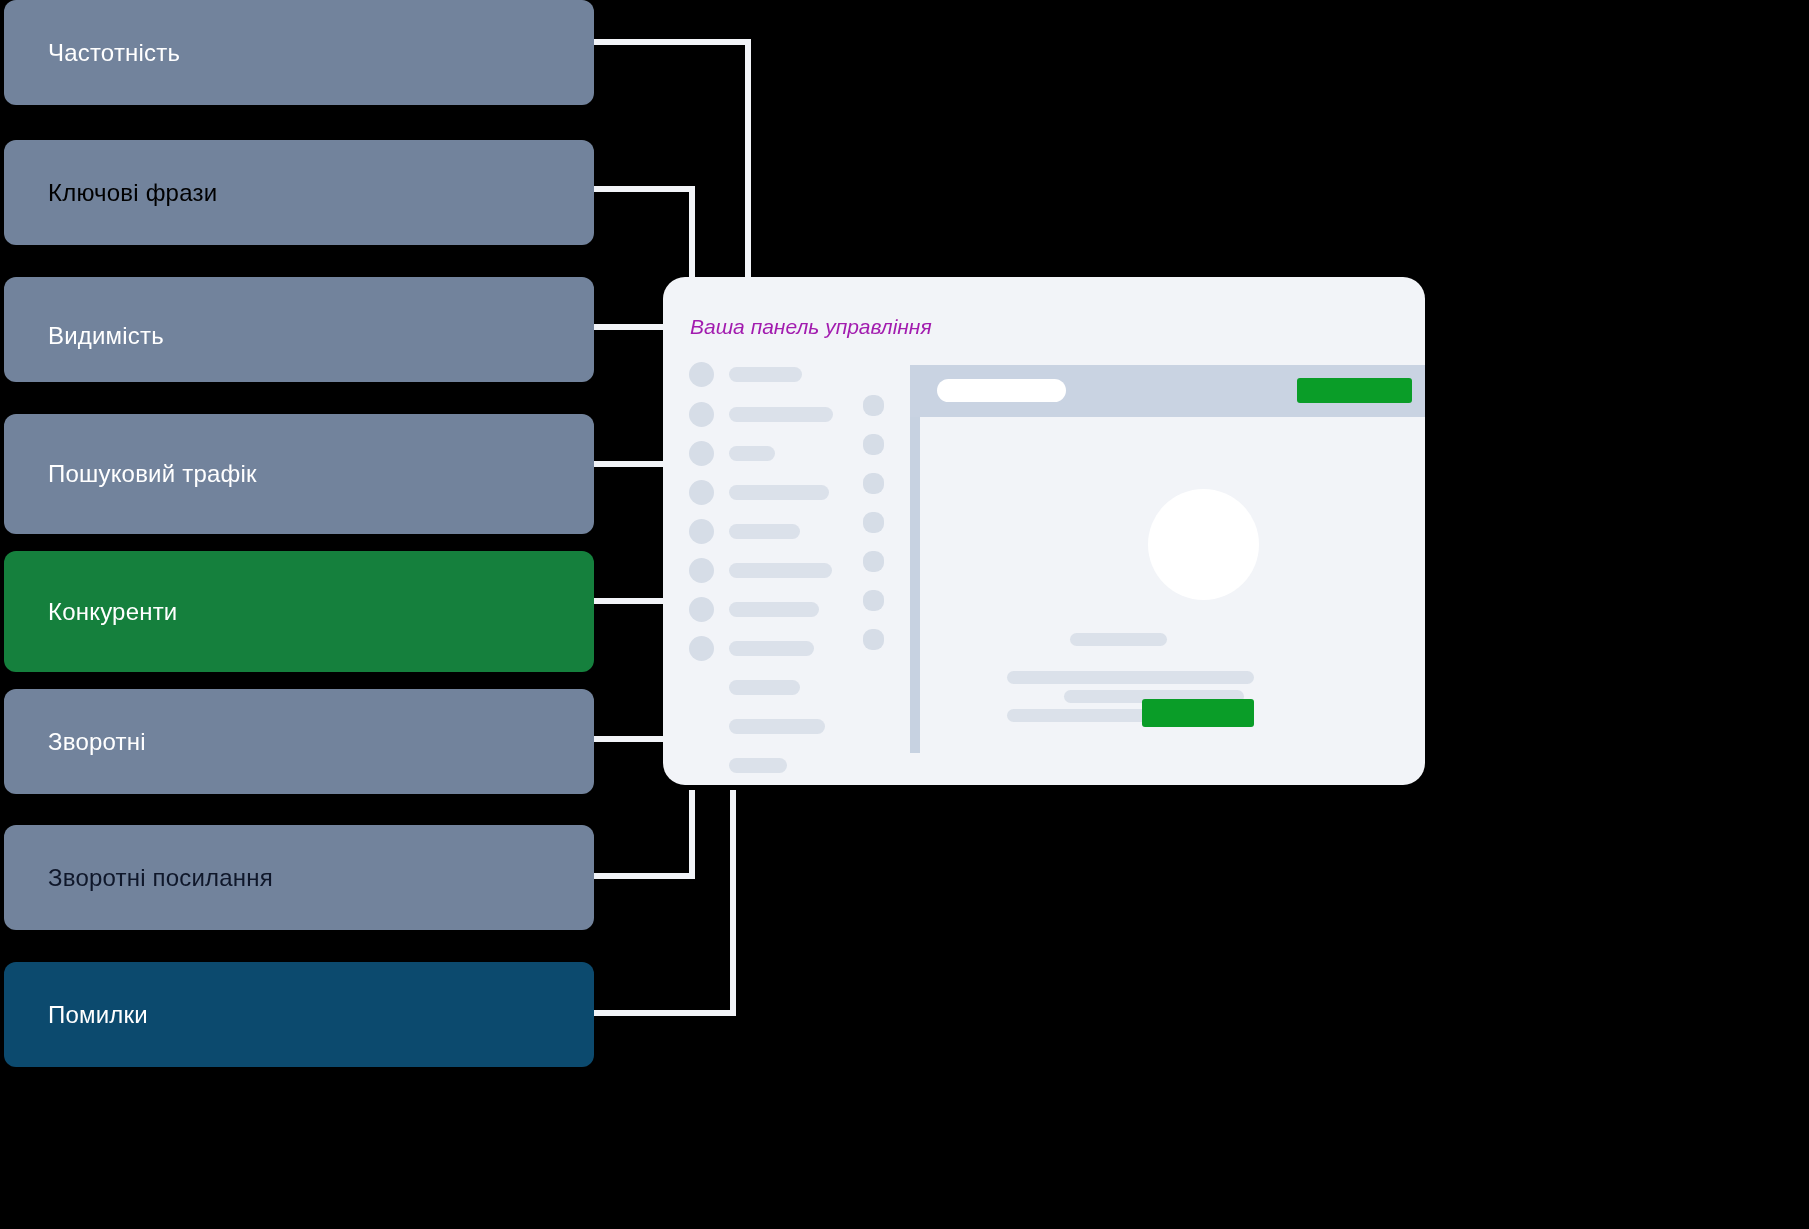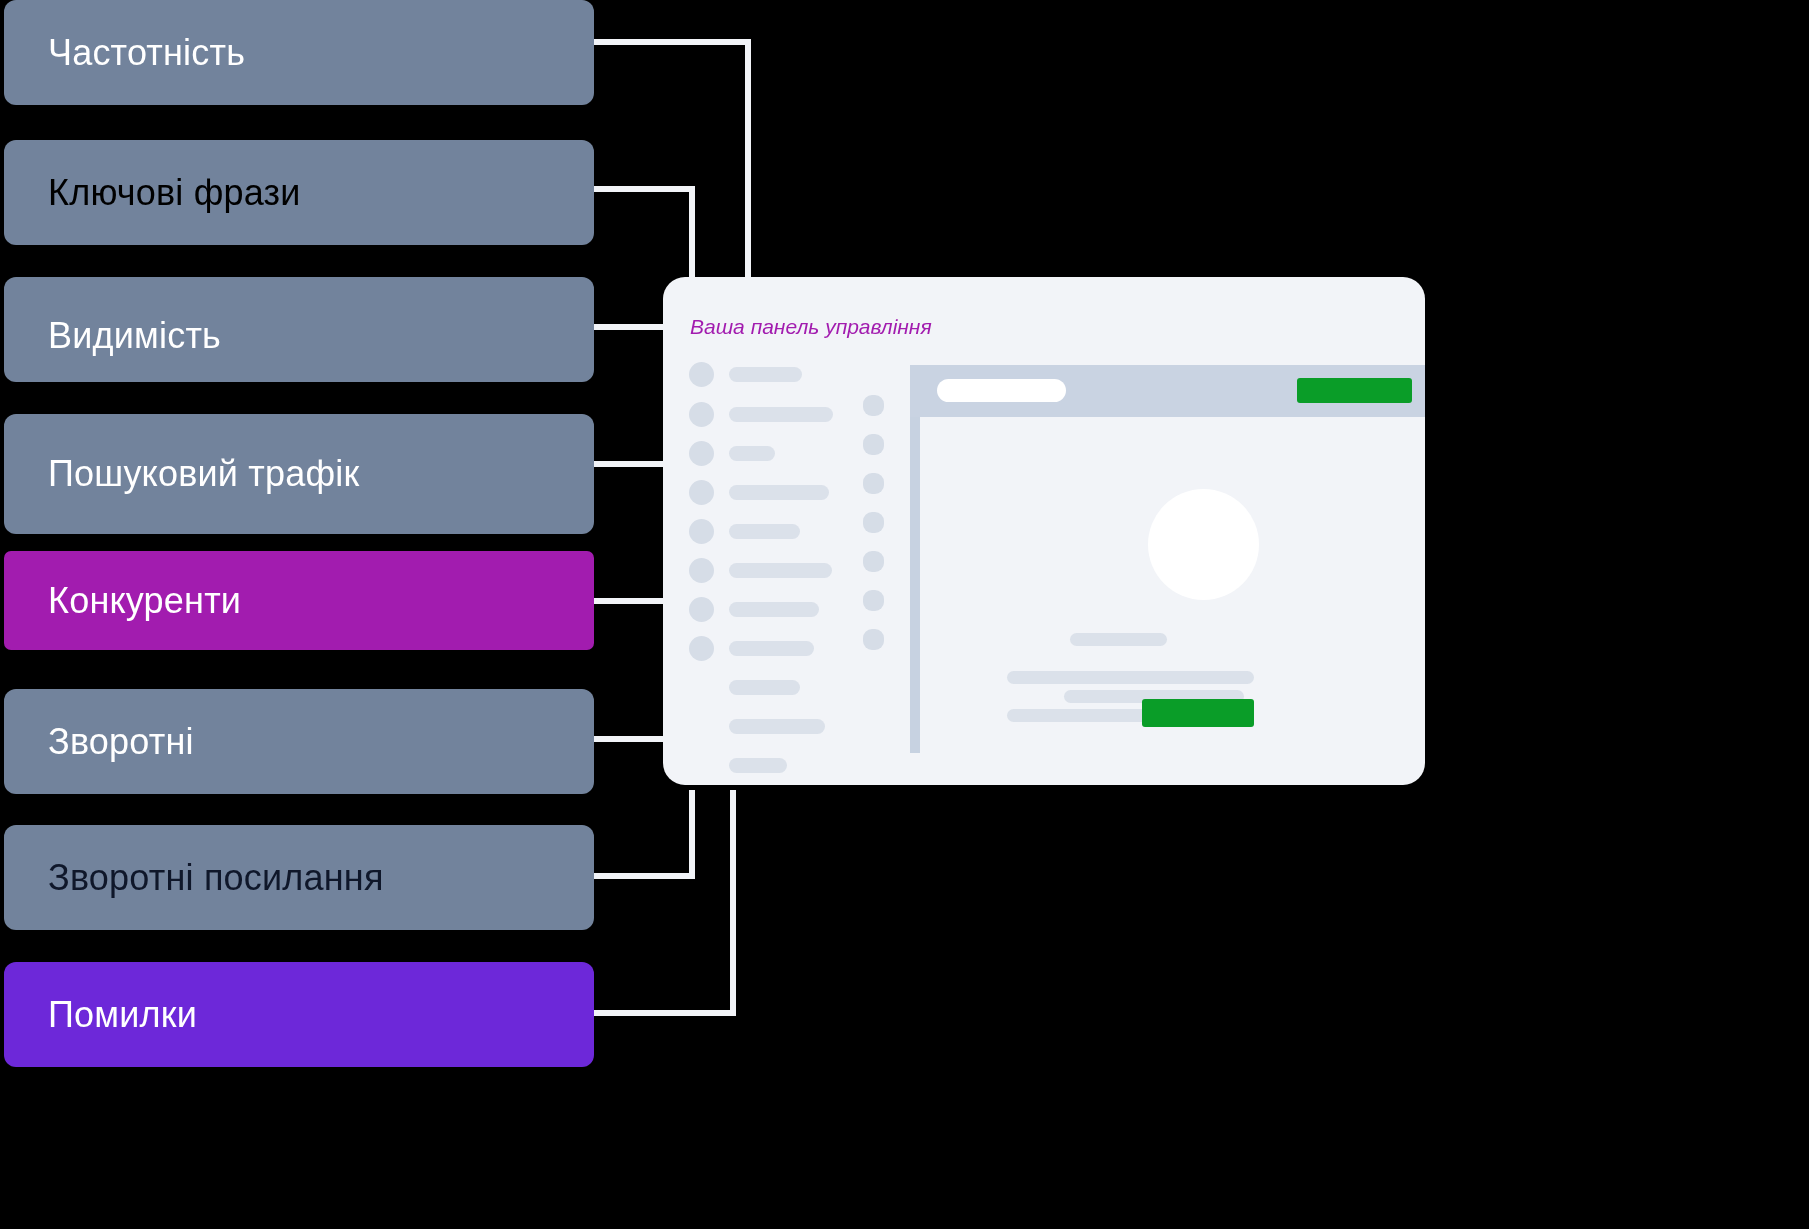--- a/index.html
+++ b/index.html
@@ -41,21 +41,21 @@
     height: 105px;
     border-radius: 12px;
     background: #72839c;
     display: flex;
     align-items: center;
     box-sizing: border-box;
     padding-left: 44px;
   }
   .chip-label {
     color: #ffffff;
-    font-size: 36px;
+    font-size: 24px;
     font-family: "Liberation Sans", sans-serif;
     letter-spacing: 0.2px;
     white-space: nowrap;
   }
 
   
   #dash-card {
     position: absolute;
     left: 663px;
     top: 277px;
@@ -228,30 +228,30 @@
       </div>
       <div class="chip" style="top: 140px; height: 105px; background: rgb(114, 131, 156);">
         <span class="chip-label" style="color: #000000;">Ключові фрази</span>
       </div>
       <div class="chip" style="top: 277px; height: 105px; background: rgb(114, 131, 156);">
         <span class="chip-label" style="color: rgb(255, 255, 255); margin-top: 12px;">Видимість</span>
       </div>
       <div class="chip" style="top: 414px; height: 120px; background: rgb(114, 131, 156);">
         <span class="chip-label" style="color: rgb(255, 255, 255);">Пошуковий трафік</span>
       </div>
-      <div class="chip" style="top: 551px; height: 99px; background: #a21caf; border-radius: 7px;">
+      <div class="chip" style="top: 551px; height: 121px; background: #15803d;">
         <span class="chip-label" style="color: rgb(255, 255, 255);">Конкуренти</span>
       </div>
       <div class="chip" style="top: 689px; height: 105px; background: rgb(114, 131, 156);">
         <span class="chip-label" style="color: rgb(255, 255, 255);">Зворотні</span>
       </div>
       <div class="chip" style="top: 825px; height: 105px; background: rgb(114, 131, 156);">
         <span class="chip-label" style="color: #0f172a;">Зворотні посилання</span>
       </div>
-      <div class="chip" style="top: 962px; height: 105px; background: #6d28d9;">
+      <div class="chip" style="top: 962px; height: 105px; background: #0c4a6e;">
         <span class="chip-label" style="color: rgb(255, 255, 255);">Помилки</span>
       </div>
     </div>
 
   <div id="dash-card" style="background: rgb(242, 244, 248);">
 
     <div id="dash-title" style="color: #a21caf; font-style: italic;">Ваша панель управління</div>
 
     <div id="skeleton-sidebar">
         <div class="sk-row" style="top: 0px;">

